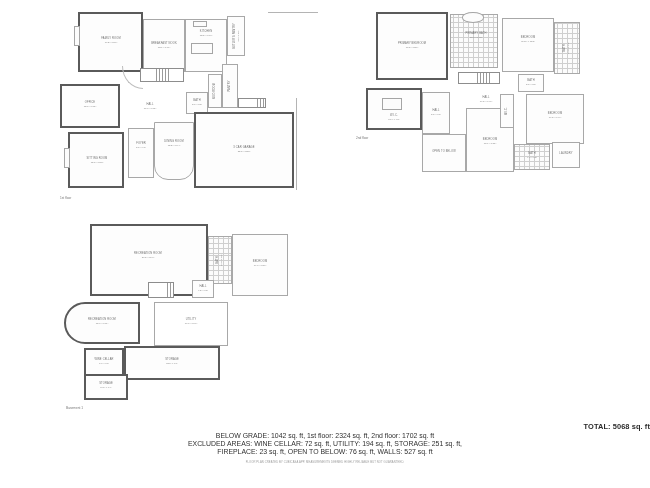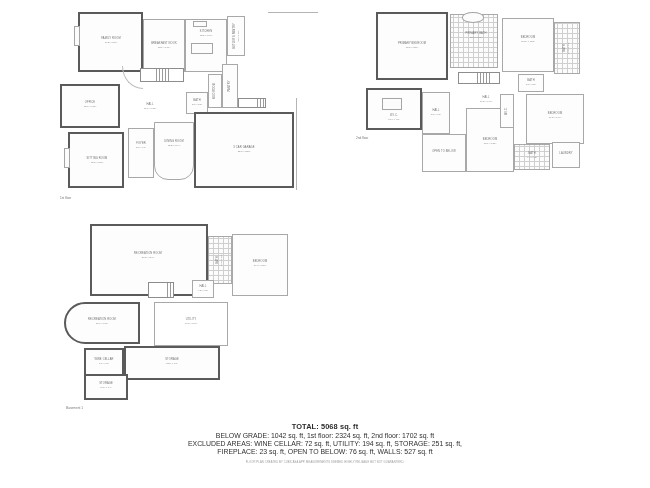--- a/index.html
+++ b/index.html
@@ -42,21 +42,21 @@
           background:repeating-linear-gradient(90deg,#fff 0 2.6px,#9a9a9a 2.6px 3.1px);}
   .fixture{position:absolute;box-sizing:border-box;border:1px solid #a5a5a5;
            background:#fcfcfc;}
   .fixture.oval{border-radius:50%/45%;}
   .door{position:absolute;border:1px solid #bdbdbd;border-width:0 0 1px 1px;
         border-bottom-left-radius:100%;}
 
   
   #summary{position:absolute;left:0;right:0;text-align:center;}
   #summary .total{font-size:7.4px;font-weight:bold;color:#2b2b2b;
-                  letter-spacing:.1px;}
+                  letter-spacing:.1px;text-align:right;}
   #summary .det{font-size:6.9px;color:#2f2f2f;letter-spacing:0;margin-top:1px;}
   #summary .disc{font-size:2.7px;color:#9a9a9a;margin-top:6px;letter-spacing:.12px;}
 </style>
 </head>
 <body>
 
 <div id="stage">
 
   <div class="floor" id="floor1" style="left:60px;top:8px;width:270px;height:200px;">
 

